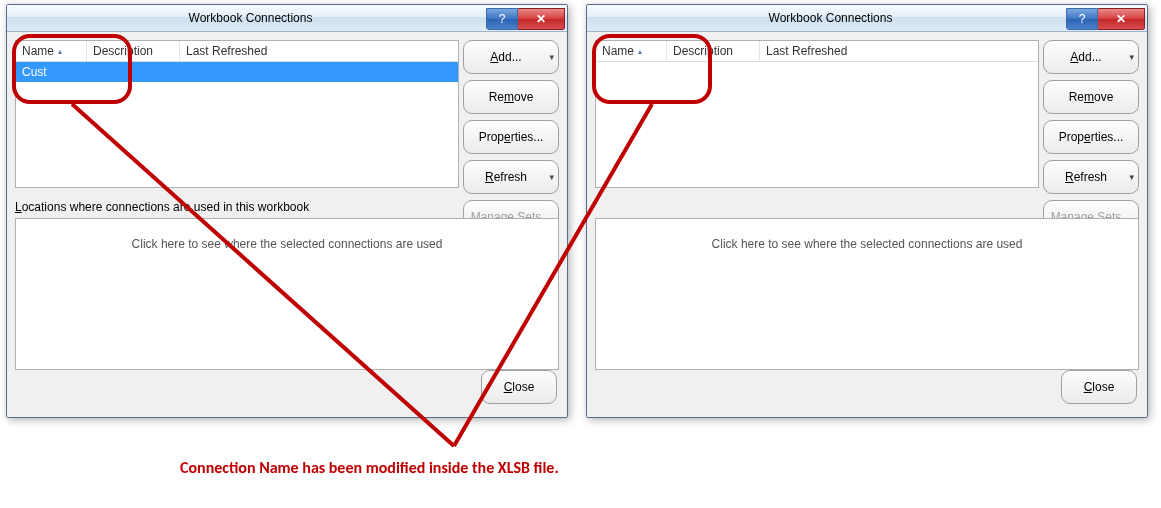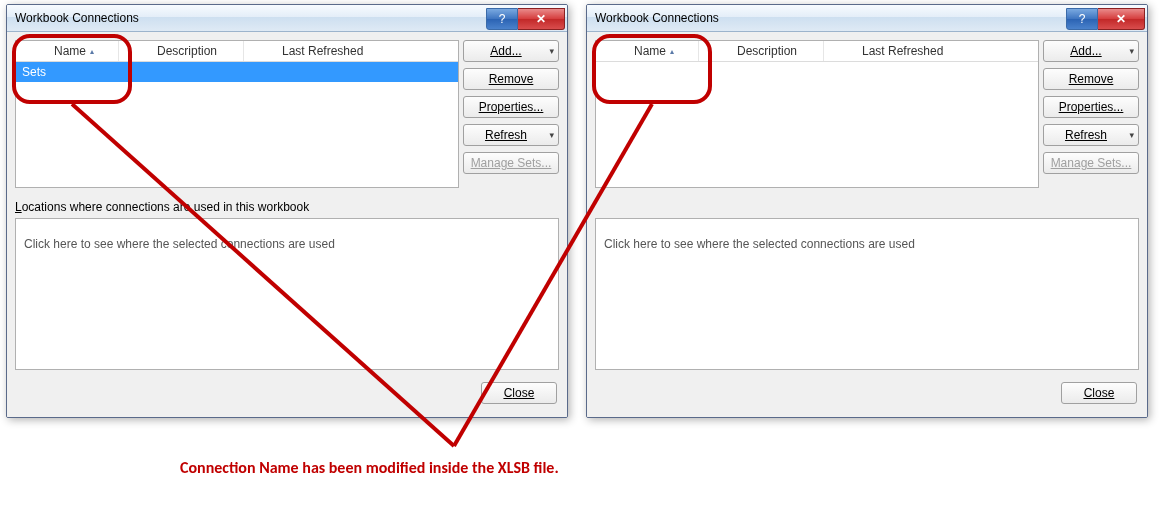--- a/index.html
+++ b/index.html
@@ -14,20 +14,21 @@
 }
 .dialog {
   position: absolute;
   width: 560px;
   height: 412px;
   background: #f0f0f0;
   border: 1px solid #5a6a8a;
   box-shadow: 2px 2px 8px rgba(0,0,0,0.3);
   border-radius: 2px;
   overflow: hidden;
+  text-align: center;
 }
 .titlebar {
   height: 26px;
   background: linear-gradient(to bottom, #f7fbff 0%, #e4eef8 45%, #cddff0 46%, #dfeaf5 100%);
   border-bottom: 1px solid #9db4cc;
   display: flex;
   align-items: center;
   padding: 0 0 0 8px;
 }
 .titlebar-text {
@@ -85,21 +86,20 @@
   height: 20px;
   border-bottom: 1px solid #dcdcdc;
 }
 .conn-header-cell {
   padding: 2px 6px;
   border-right: 1px solid #e6e6e6;
   color: #333;
   display: flex;
   align-items: center;
   position: relative;
-  margin-left: 32px;
 }
 .sort-arrow {
   font-size: 8px;
   color: #5a7aa8;
   margin-left: 4px;
 }
 .conn-row {
   background: #3399ff;
   color: #fff;
   padding: 2px 6px;
@@ -110,32 +110,31 @@
 .side-buttons {
   position: absolute;
   top: 8px;
   right: 8px;
   width: 96px;
   display: flex;
   flex-direction: column;
   gap: 6px;
 }
 .btn {
-  height: 22px;
+  height: 34px;
   background: linear-gradient(to bottom, #fdfdfd 0%, #ebebeb 100%);
   border: 1px solid #a0a0a0;
-  border-radius: 3px;
+  border-radius: 9px;
   display: flex;
   align-items: center;
   justify-content: center;
   font-size: 12px;
   color: #000;
   position: relative;
   box-sizing: border-box;
-  text-decoration: underline;
 }
 .btn.disabled {
   color: #a0a0a0;
 }
 .btn.split::after {
   content: "▾";
   position: absolute;
   right: 4px;
   font-size: 9px;
   color: #444;
@@ -206,21 +205,21 @@
     <div class="conn-panel">
       <div class="conn-header">
         <div class="conn-header-cell" style="width:58px;">
           <span>Name</span>
           <span class="sort-arrow">▴</span>
         </div>
         <div class="conn-header-cell" style="width:80px;">Description</div>
         <div class="conn-header-cell" style="flex:1; border-right:none;">Last Refreshed</div>
       </div>
       <div class="conn-row">
-        <span>Sets</span>
+        <span>Cust</span>
       </div>
     </div>
     <div class="side-buttons">
       <div class="btn split">
           <span><span class="ul">A</span><span>dd...</span></span>
         </div>
       <div class="btn">
           <span>Re<span class="ul">m</span>ove</span>
         </div>
       <div class="btn">

